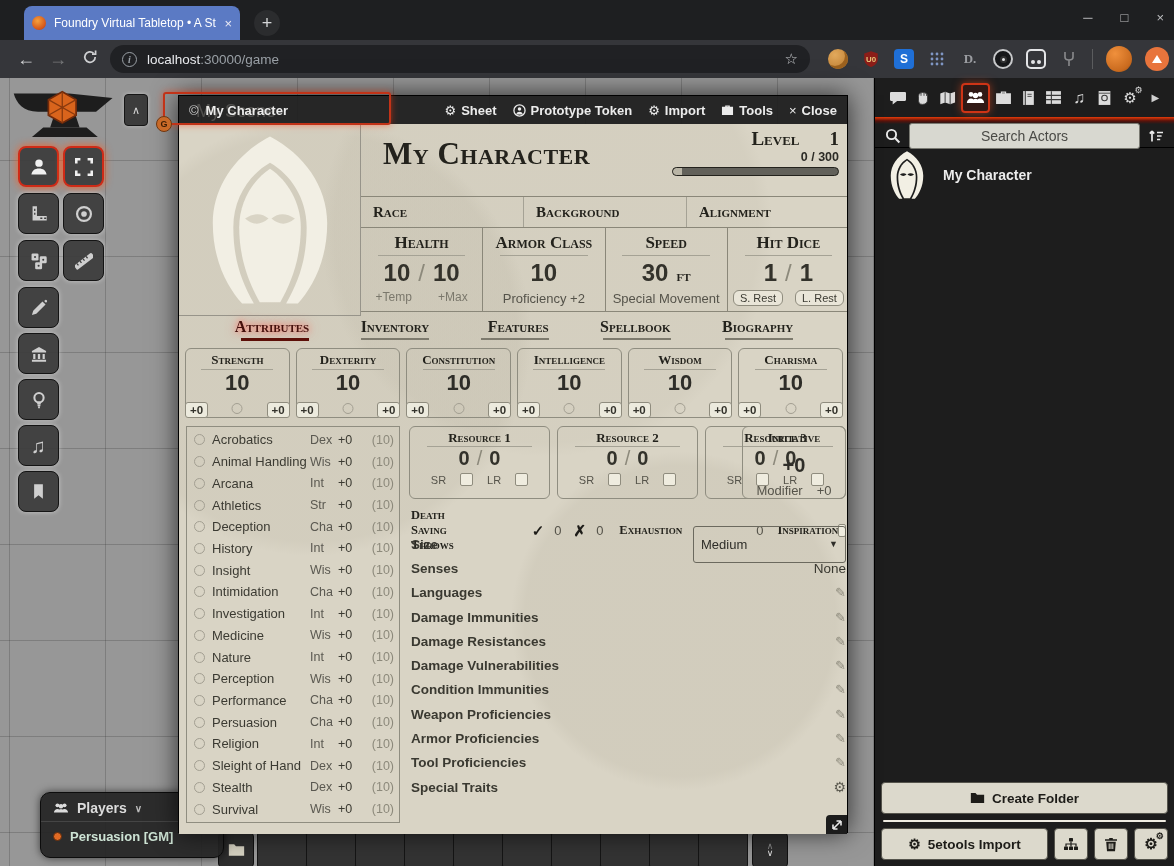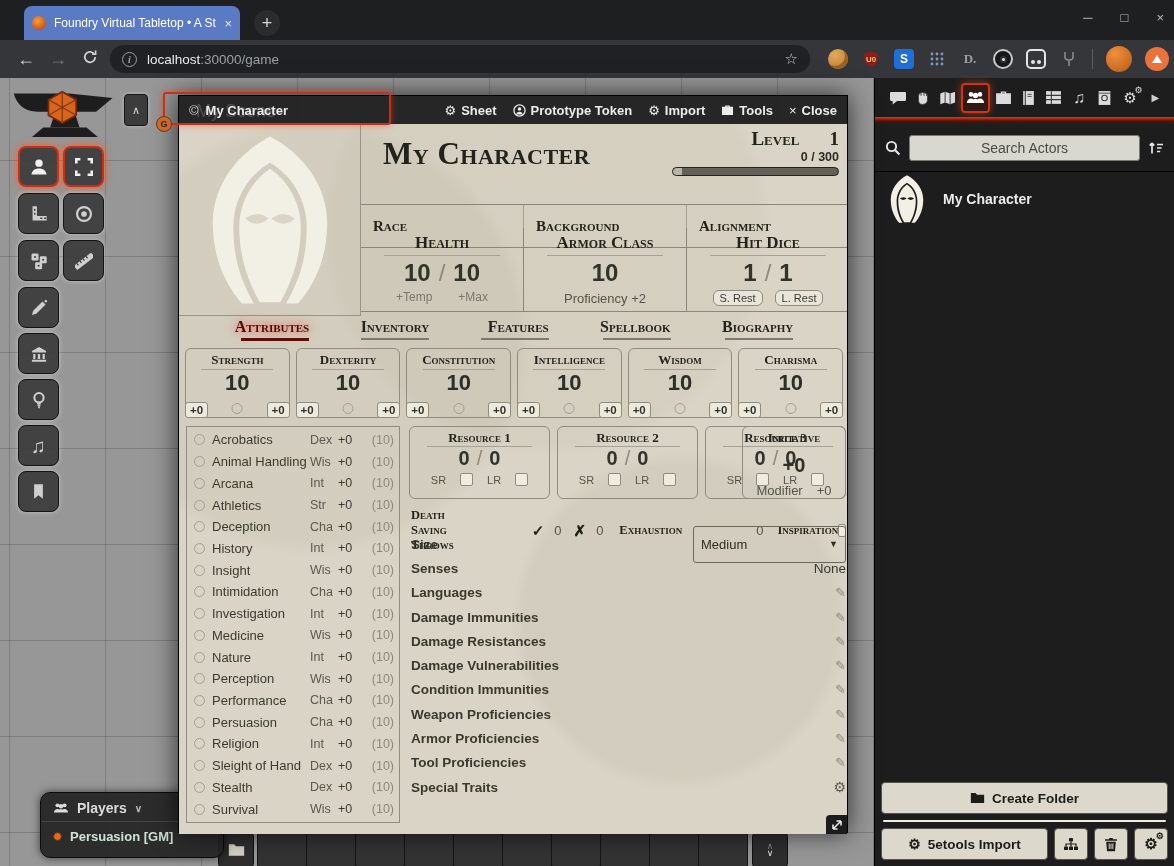--- a/index.html
+++ b/index.html
@@ -103,21 +103,21 @@
               border-right:1px solid #97948a; border-bottom:1px solid #97948a;
               display:flex; align-items:center; justify-content:center; }
   .head-right { position:absolute; left:182px; top:0; width:488px; height:72px; }
   .charname { position:absolute; left:22px; top:12px; font-size:31px; letter-spacing:.5px; }
   .level-wrap { position:absolute; right:10px; top:4px; text-align:right; }
   .level-line { display:flex; justify-content:flex-end; align-items:baseline; gap:30px; font-size:19px; }
   .xp-text { font-size:12.5px; font-weight:700; color:#2c2b26; margin-top:0px; }
   .xp-bar { width:167px; height:9px; background:#62615a; border:1px solid #23221c; border-radius:5px; margin-top:3px; position:relative; overflow:hidden;}
   .xp-bar i { position:absolute; left:0; top:0; width:9px; height:100%; background:#b9b5a6; border-radius:5px 0 0 5px; }
 
-  .details-row { position:absolute; left:182px; top:80px; width:488px; height:44px; display:flex;
+  .details-row { position:absolute; left:182px; top:72px; width:488px; height:32px; display:flex;
                  border-top:1px solid #8a8779; border-bottom:1px solid #8a8779; }
   .detail-cell { flex:1; display:flex; align-items:center; padding-left:12px; font-size:15px; }
   .detail-cell + .detail-cell { border-left:1px solid #a5a295; }
 
   .vitals-row { position:absolute; left:182px; top:104px; width:488px; height:84px; display:flex;
                 border-bottom:1px solid #8a8779; }
   .vital { flex:1; display:flex; flex-direction:column; align-items:center; padding-top:5px; }
   .vital + .vital { border-left:1px solid #8a8779; }
   .vital-title { font-size:17px; }
   .vital-rule { width:72%; height:1px; background:#a5a295; margin:2px 0 3px; }
@@ -203,21 +203,21 @@
              display:flex; align-items:center; justify-content:center; }
 
   
   .sidebar { position:absolute; left:874px; top:78px; width:300px; height:788px; background:#1d1d1d; z-index:15;
              border-left:1px solid #000; }
   .sb-tabs { height:39px; display:flex; align-items:center; padding:0 6px 0 10px; gap:0; }
   .sb-tab { flex:1; display:flex; align-items:center; justify-content:center; height:30px; }
   .sb-tab.active { border:2px solid #cf3416; border-radius:4px; background:rgba(90,20,8,.35);
                    box-shadow:0 0 8px rgba(255,80,30,.5); }
   .sb-redband { height:7px; background:linear-gradient(#e63b0a, #5a120a 55%, #1d1d1d); }
-  .sb-search { height:48px; display:flex; align-items:center; gap:8px; padding:0 10px;
+  .sb-search { height:24px; display:flex; align-items:center; gap:8px; padding:0 10px;
                border-bottom:1px solid #000; }
   .sb-input { flex:1; height:26px; background:#d8d8d0; border:1px solid #7a7a72; border-radius:3px;
               text-align:center; font-size:14px; color:#333; font-family:"Liberation Sans",sans-serif; }
   .sb-input::placeholder { color:#4a4a46; opacity:1; }
   .actor-item { display:flex; align-items:center; gap:14px; padding:6px 10px; height:54px; }
   .actor-name { color:#ececec; font-weight:700; font-size:14px; }
   .sb-footer { position:absolute; left:0; bottom:0; width:100%; padding:6px; }
   .sb-btnrow { display:flex; gap:6px; }
   .sb-btn { flex:1; height:32px; background:#dcd9cc; border:1px solid #55544c; border-radius:4px;
             display:flex; align-items:center; justify-content:center; gap:7px;
@@ -515,20 +515,29 @@
         </div>
         <div class="vital">
           <div class="vital-title sc">Armor Class</div>
           <div class="vital-rule"></div>
           <div class="vital-vals">
               <span>10</span>
             </div>
           <div class="vital-sub">Proficiency +2</div>
         </div>
         <div class="vital">
+          <div class="vital-title sc">Speed</div>
+          <div class="vital-rule"></div>
+          <div class="vital-vals">
+              <span>30</span>
+              <span class="sc speed-unit">ft</span>
+            </div>
+          <div class="vital-sub">Special Movement</div>
+        </div>
+        <div class="vital">
           <div class="vital-title sc">Hit Dice</div>
           <div class="vital-rule"></div>
           <div class="vital-vals">
               <span>1</span>
               <span class="slash">/</span>
               <span>1</span>
             </div>
           <div class="rest-row">
             <span class="rest-btn">S. Rest</span>
             <span class="rest-btn">L. Rest</span>

